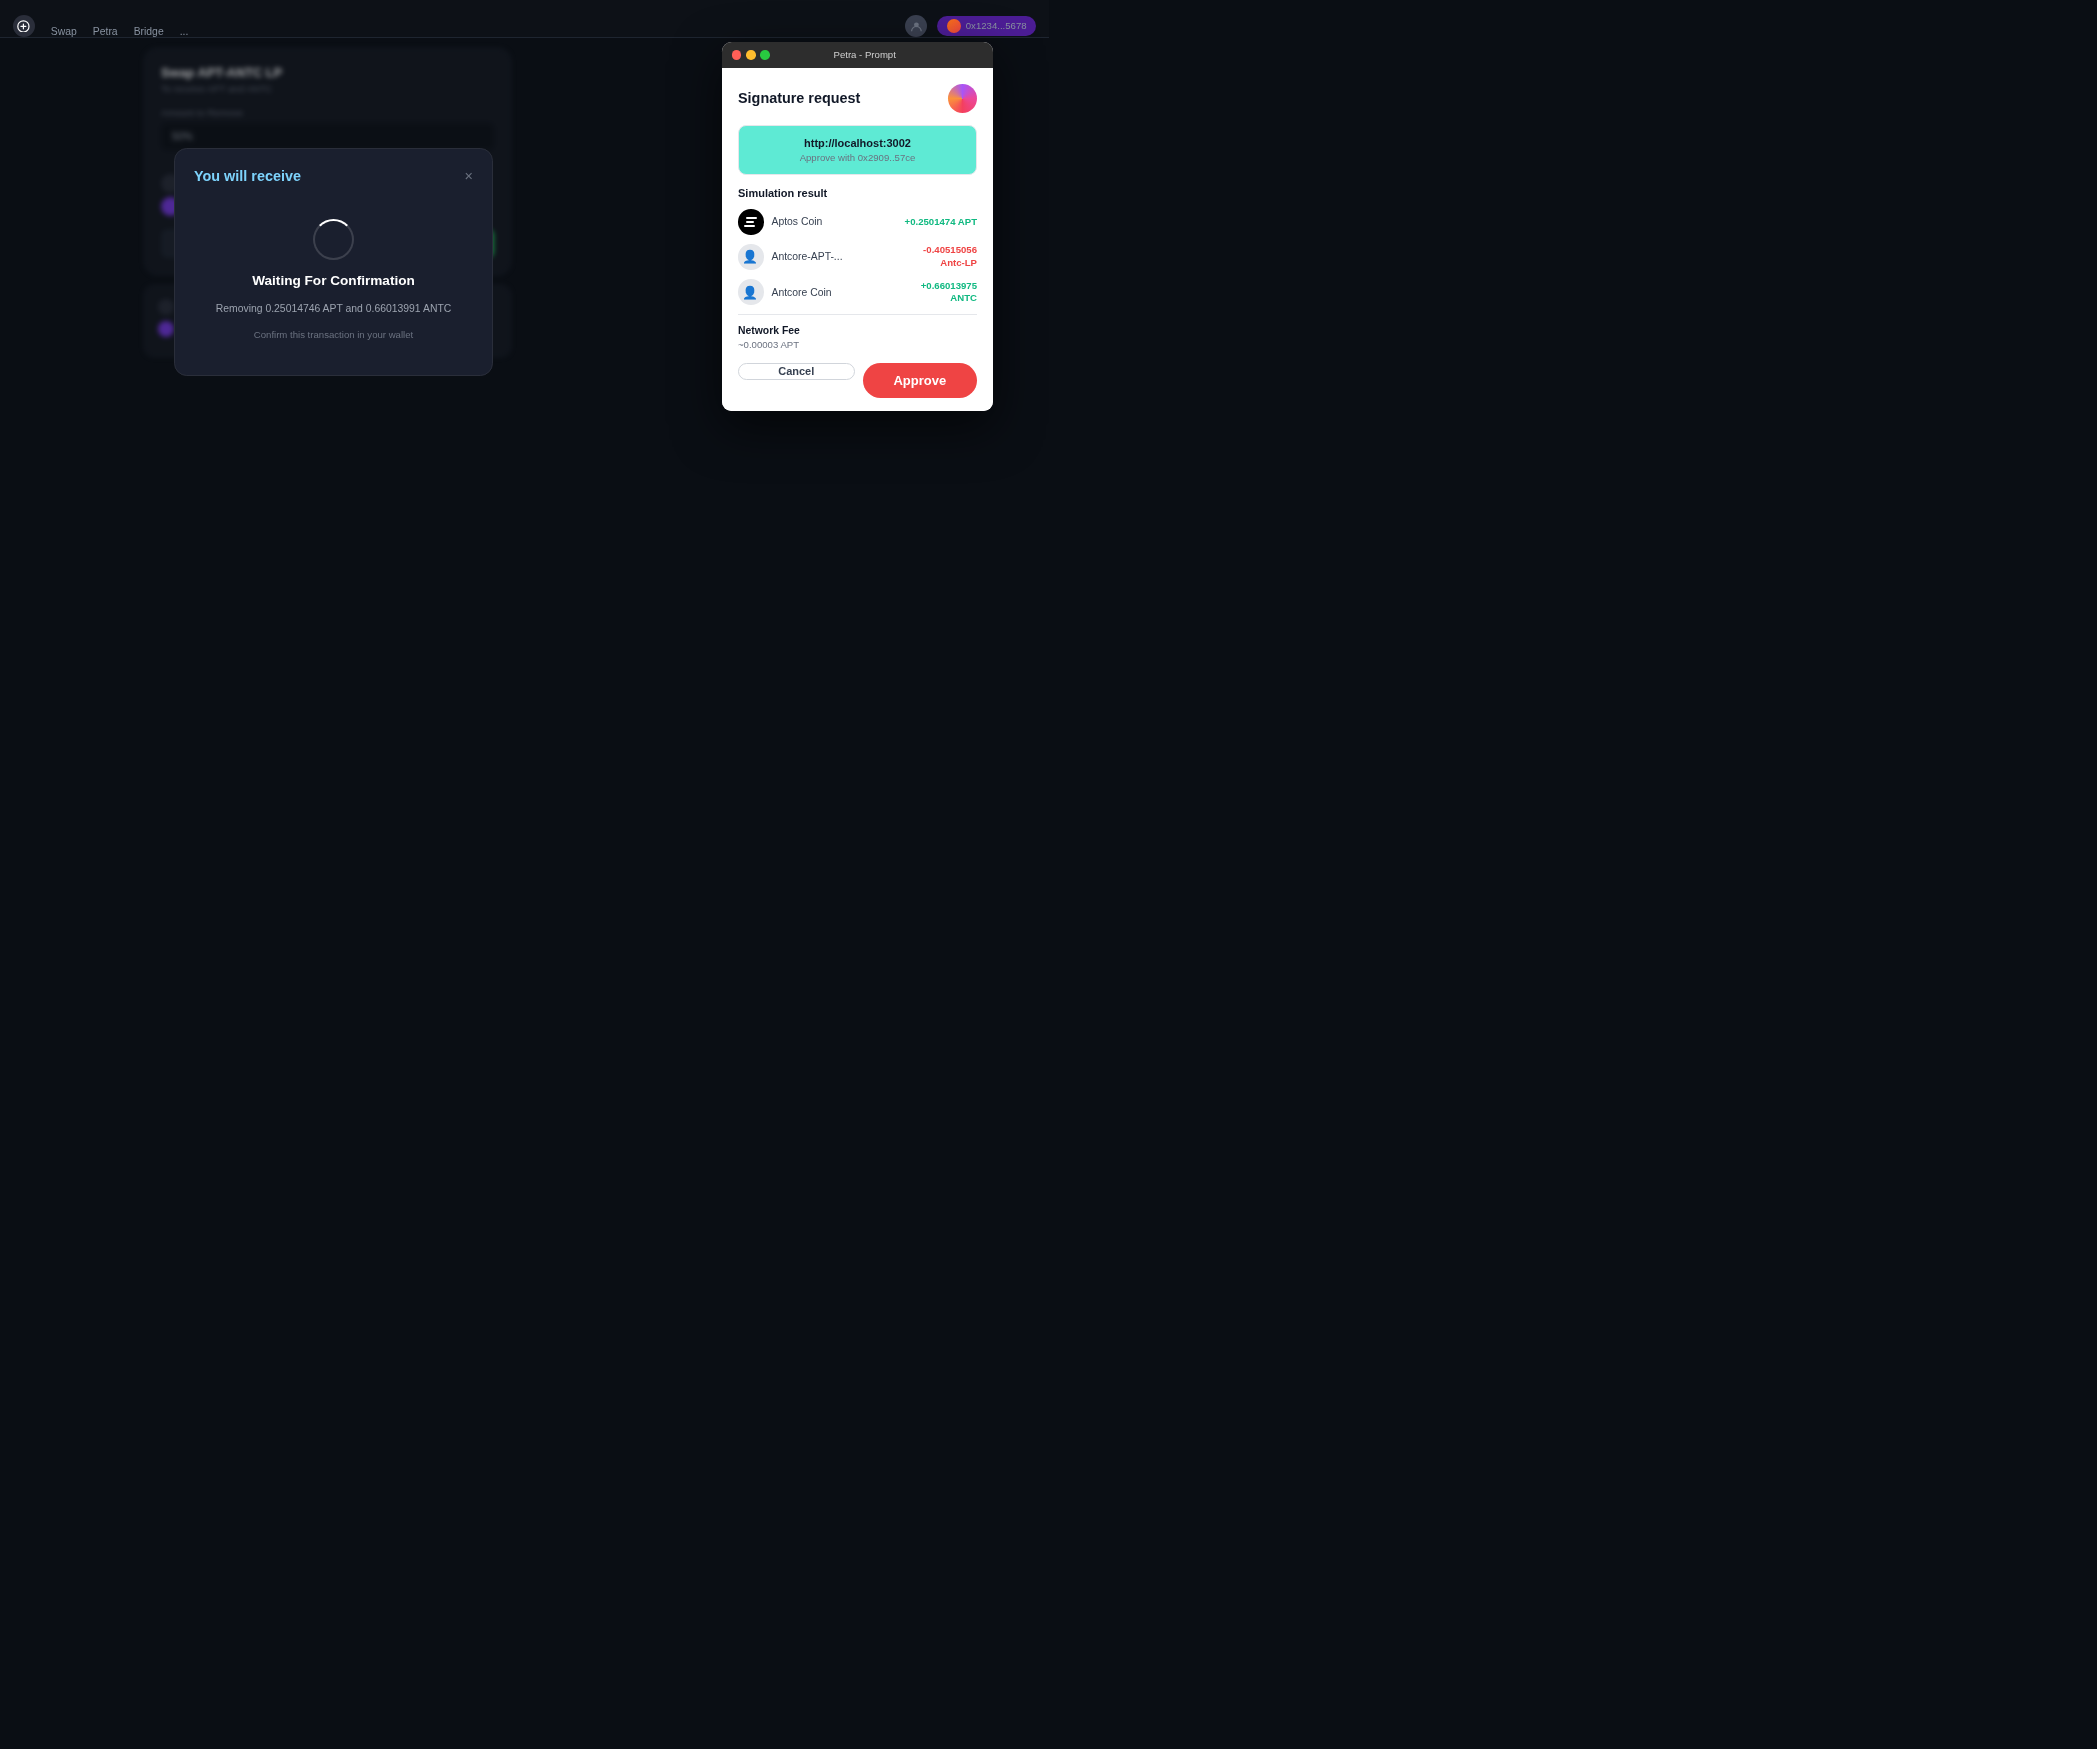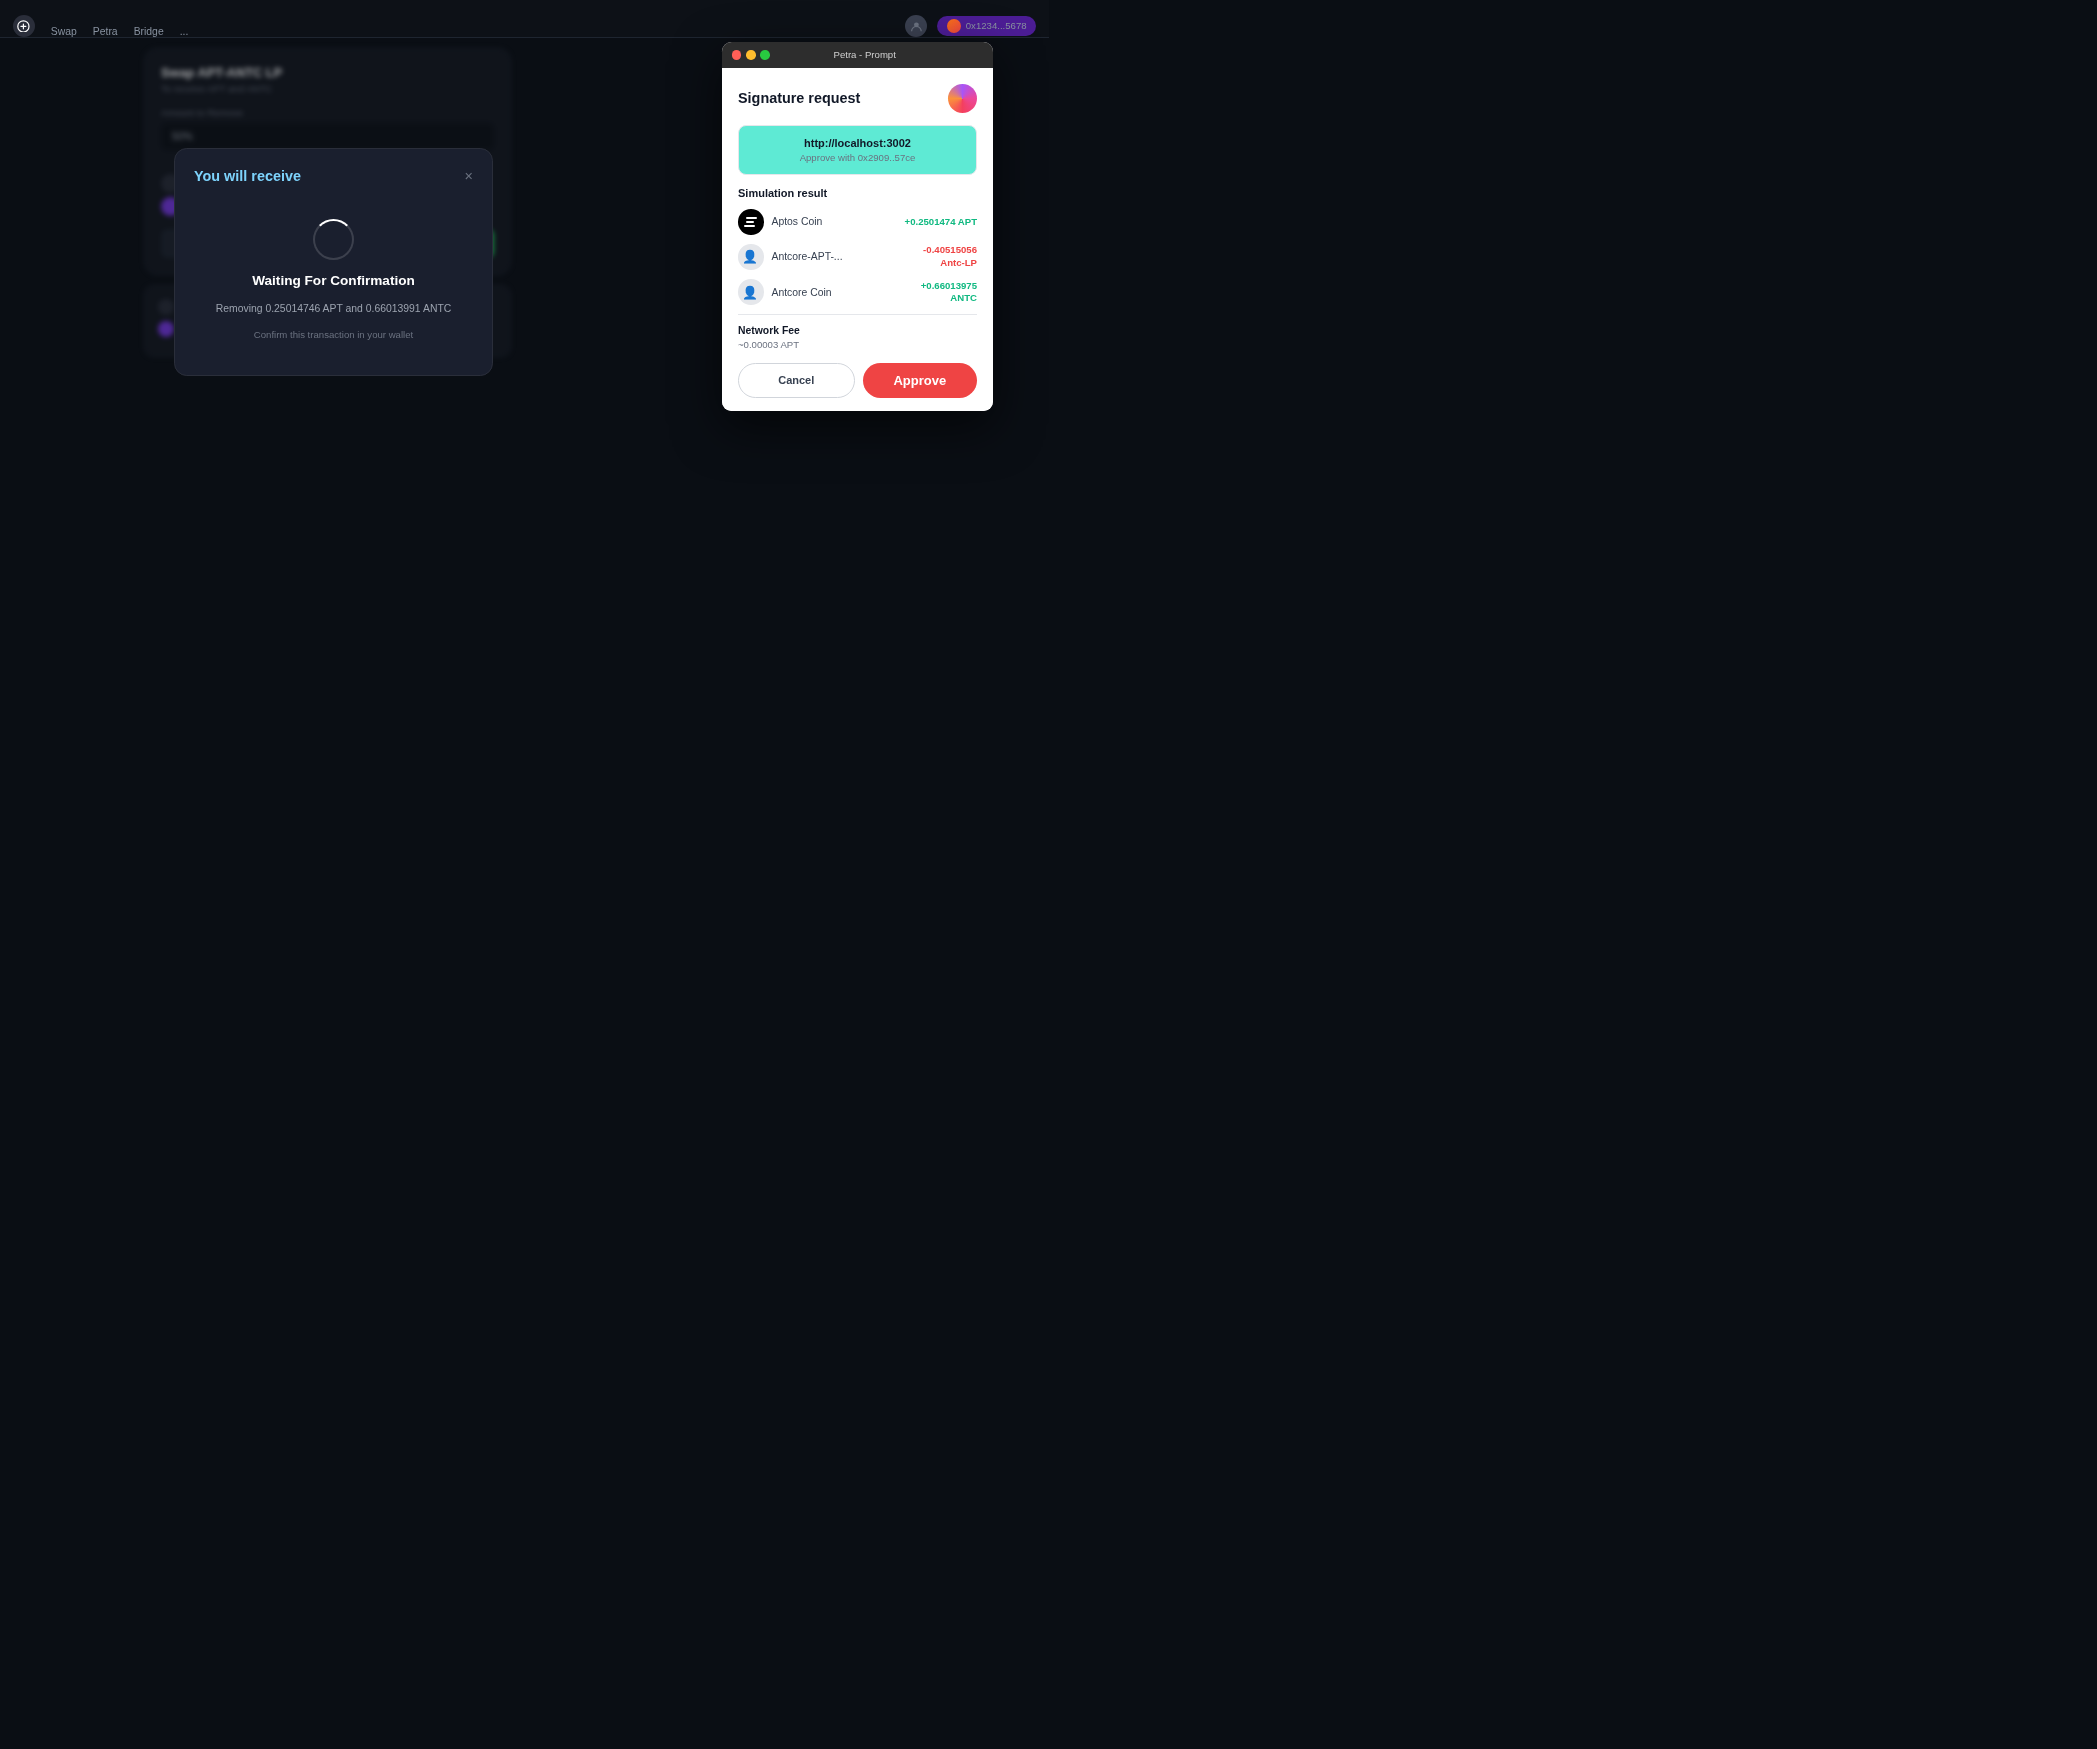--- a/index.html
+++ b/index.html
@@ -339,21 +339,21 @@
       color: #6b7280;
       font-size: 9.6px;
     }
     .petra-btn-row {
       display: flex;
       gap: 8px;
       margin-top: 12.8px;
     }
     .petra-cancel-btn {
       flex: 1;
-      height: 35px;
+      height: 17px;
       border-radius: 17.5px;
       border: 0.8px solid #d1d5db;
       background: #ffffff;
       color: #374151;
       font-size: 11px;
       font-weight: 600;
       cursor: pointer;
     }
     .petra-approve-btn {
       flex: 1;

